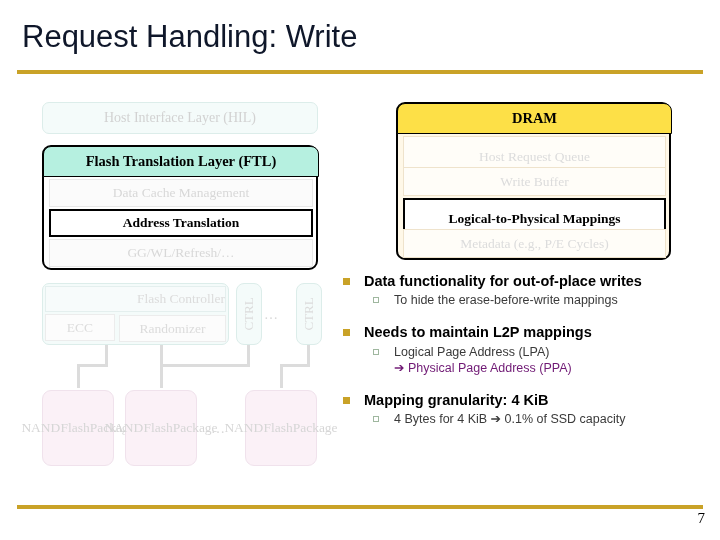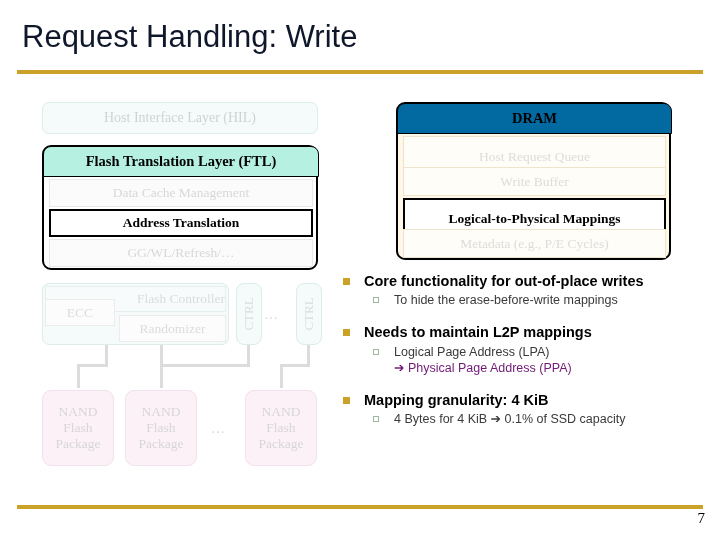--- a/index.html
+++ b/index.html
@@ -93,21 +93,21 @@
     color: #000000;
     font-weight: bold;
   }
   .hl-white {
     background: #ffffff;
     border: 2px solid #000000;
     color: #000000;
     font-weight: bold;
   }
   .hl-amber {
-    background: #0369a1;
+    background: #fde047;
     border: 1px solid #000000;
     color: #000000;
     font-weight: bold;
   }
 
   
   .container-ftl {
     position: absolute;
     left: 42px;
     top: 145px;
@@ -134,21 +134,21 @@
     background: #f4fbfa;
     border: 1px solid #dcedea;
     color: #dcdcdc;
     border-radius: 8px;
   }
   .faded-nand {
     background: #fbf1f7;
     border: 1px solid #f0e2ec;
     color: #d6d6d6;
     border-radius: 9px;
-    flex-direction: column;
+    flex-direction: row;
     line-height: 1.18;
   }
   .faded-inner {
     background: #fcfcfc;
     border: 1px solid #ececec;
     color: #dcdcdc;
   }
 
   .ctrl-text {
     transform: rotate(-90deg);
@@ -256,21 +256,21 @@
     </div>
     <div class="box faded-dram-row" style="left:5px; top:125px; width:263px; height:29px; font-size:13.5px;">
       <span>Metadata (e.g., P/E Cycles)</span>
     </div>
   </div>
 
   <div class="box faded-mint" style="left:42px; top:283px; width:187px; height:62px; border-radius:7px;"></div>
   <div class="box faded-inner" style="left:45px; top:286px; width:181px; height:26px; font-size:13.5px; background:#f7fbfb; border-color:#e4efee;justify-content:flex-end;">
     <span>Flash Controller</span>
   </div>
-  <div class="box faded-inner" style="left:45px; top:299px; width:70px; height:27px; font-size:13.5px;">
+  <div class="box faded-inner" style="left:45px; top:314px; width:70px; height:27px; font-size:13.5px;">
     <span>ECC</span>
   </div>
   <div class="box faded-inner" style="left:119px; top:315px; width:107px; height:27px; font-size:13.5px;">
     <span>Randomizer</span>
   </div>
 
   <div class="box faded-ctrl" style="left:236px; top:283px; width:26px; height:62px;">
     <span class="ctrl-text">CTRL</span>
   </div>
   <div class="dots" style="left:264px; top:307px;">…</div>
@@ -307,21 +307,21 @@
     <span>NAND</span>
     <span>Flash</span>
     <span>Package</span>
   </div>
 
   <div class="bullets">
 
     <div class="bgroup">
       <div class="b1">
         <span class="mk"></span>
-        <span>Core functionality for out-of-place writes</span>
+        <span>Data functionality for out-of-place writes</span>
       </div>
       <div class="b2">
         <span class="mk"></span>
         <span>To hide the erase-before-write mappings</span>
       </div>
     </div>
 
     <div class="bgroup">
       <div class="b1">
         <span class="mk"></span>

